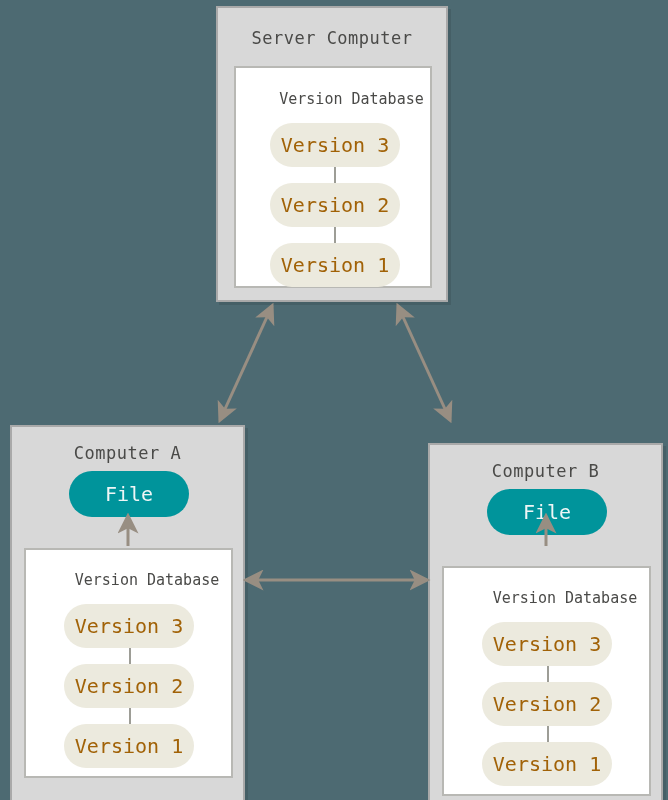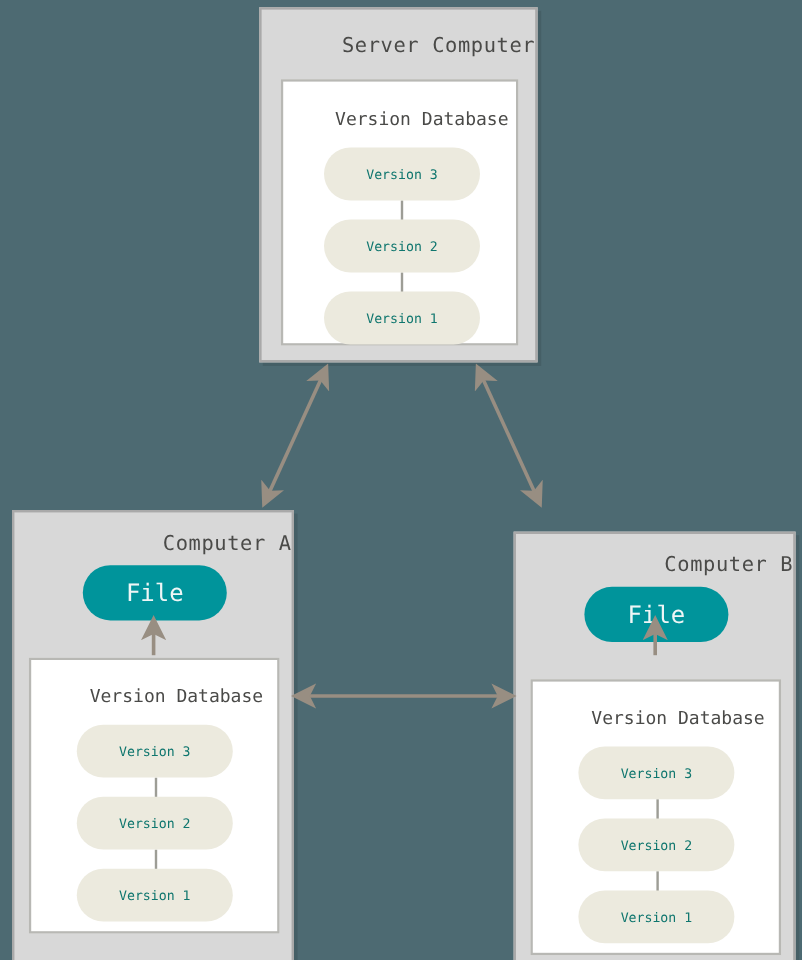--- a/index.html
+++ b/index.html
@@ -21,21 +21,21 @@
     position: absolute;
     background: #d8d8d8;
     border: 2px solid #a9a9a9;
     box-sizing: border-box;
     box-shadow: 3px 3px 0 rgba(0,0,0,0.10);
   }
   .computer-title {
     position: absolute;
     left: 0;
     right: 0;
-    text-align: right;
+    text-align: center;
     color: #4a4a48;
     font-size: 17px;
     letter-spacing: 0.5px;
     white-space: nowrap;
   }
 
   
   .vdb {
     position: absolute;
     background: #ffffff;
@@ -51,22 +51,22 @@
     font-size: 15px;
     white-space: nowrap;
     margin-left: 37px;
   }
 
   
   .pill {
     position: absolute;
     background: #eceade;
     border-radius: 22px;
-    color: #0f766e;
-    font-size: 11px;
+    color: #a16207;
+    font-size: 20px;
     display: flex;
     align-items: center;
     justify-content: center;
     box-sizing: border-box;
     white-space: nowrap;
   }
   .pill.file {
     background: #00949b;
     color: #eef6f6;
     border-radius: 26px;

